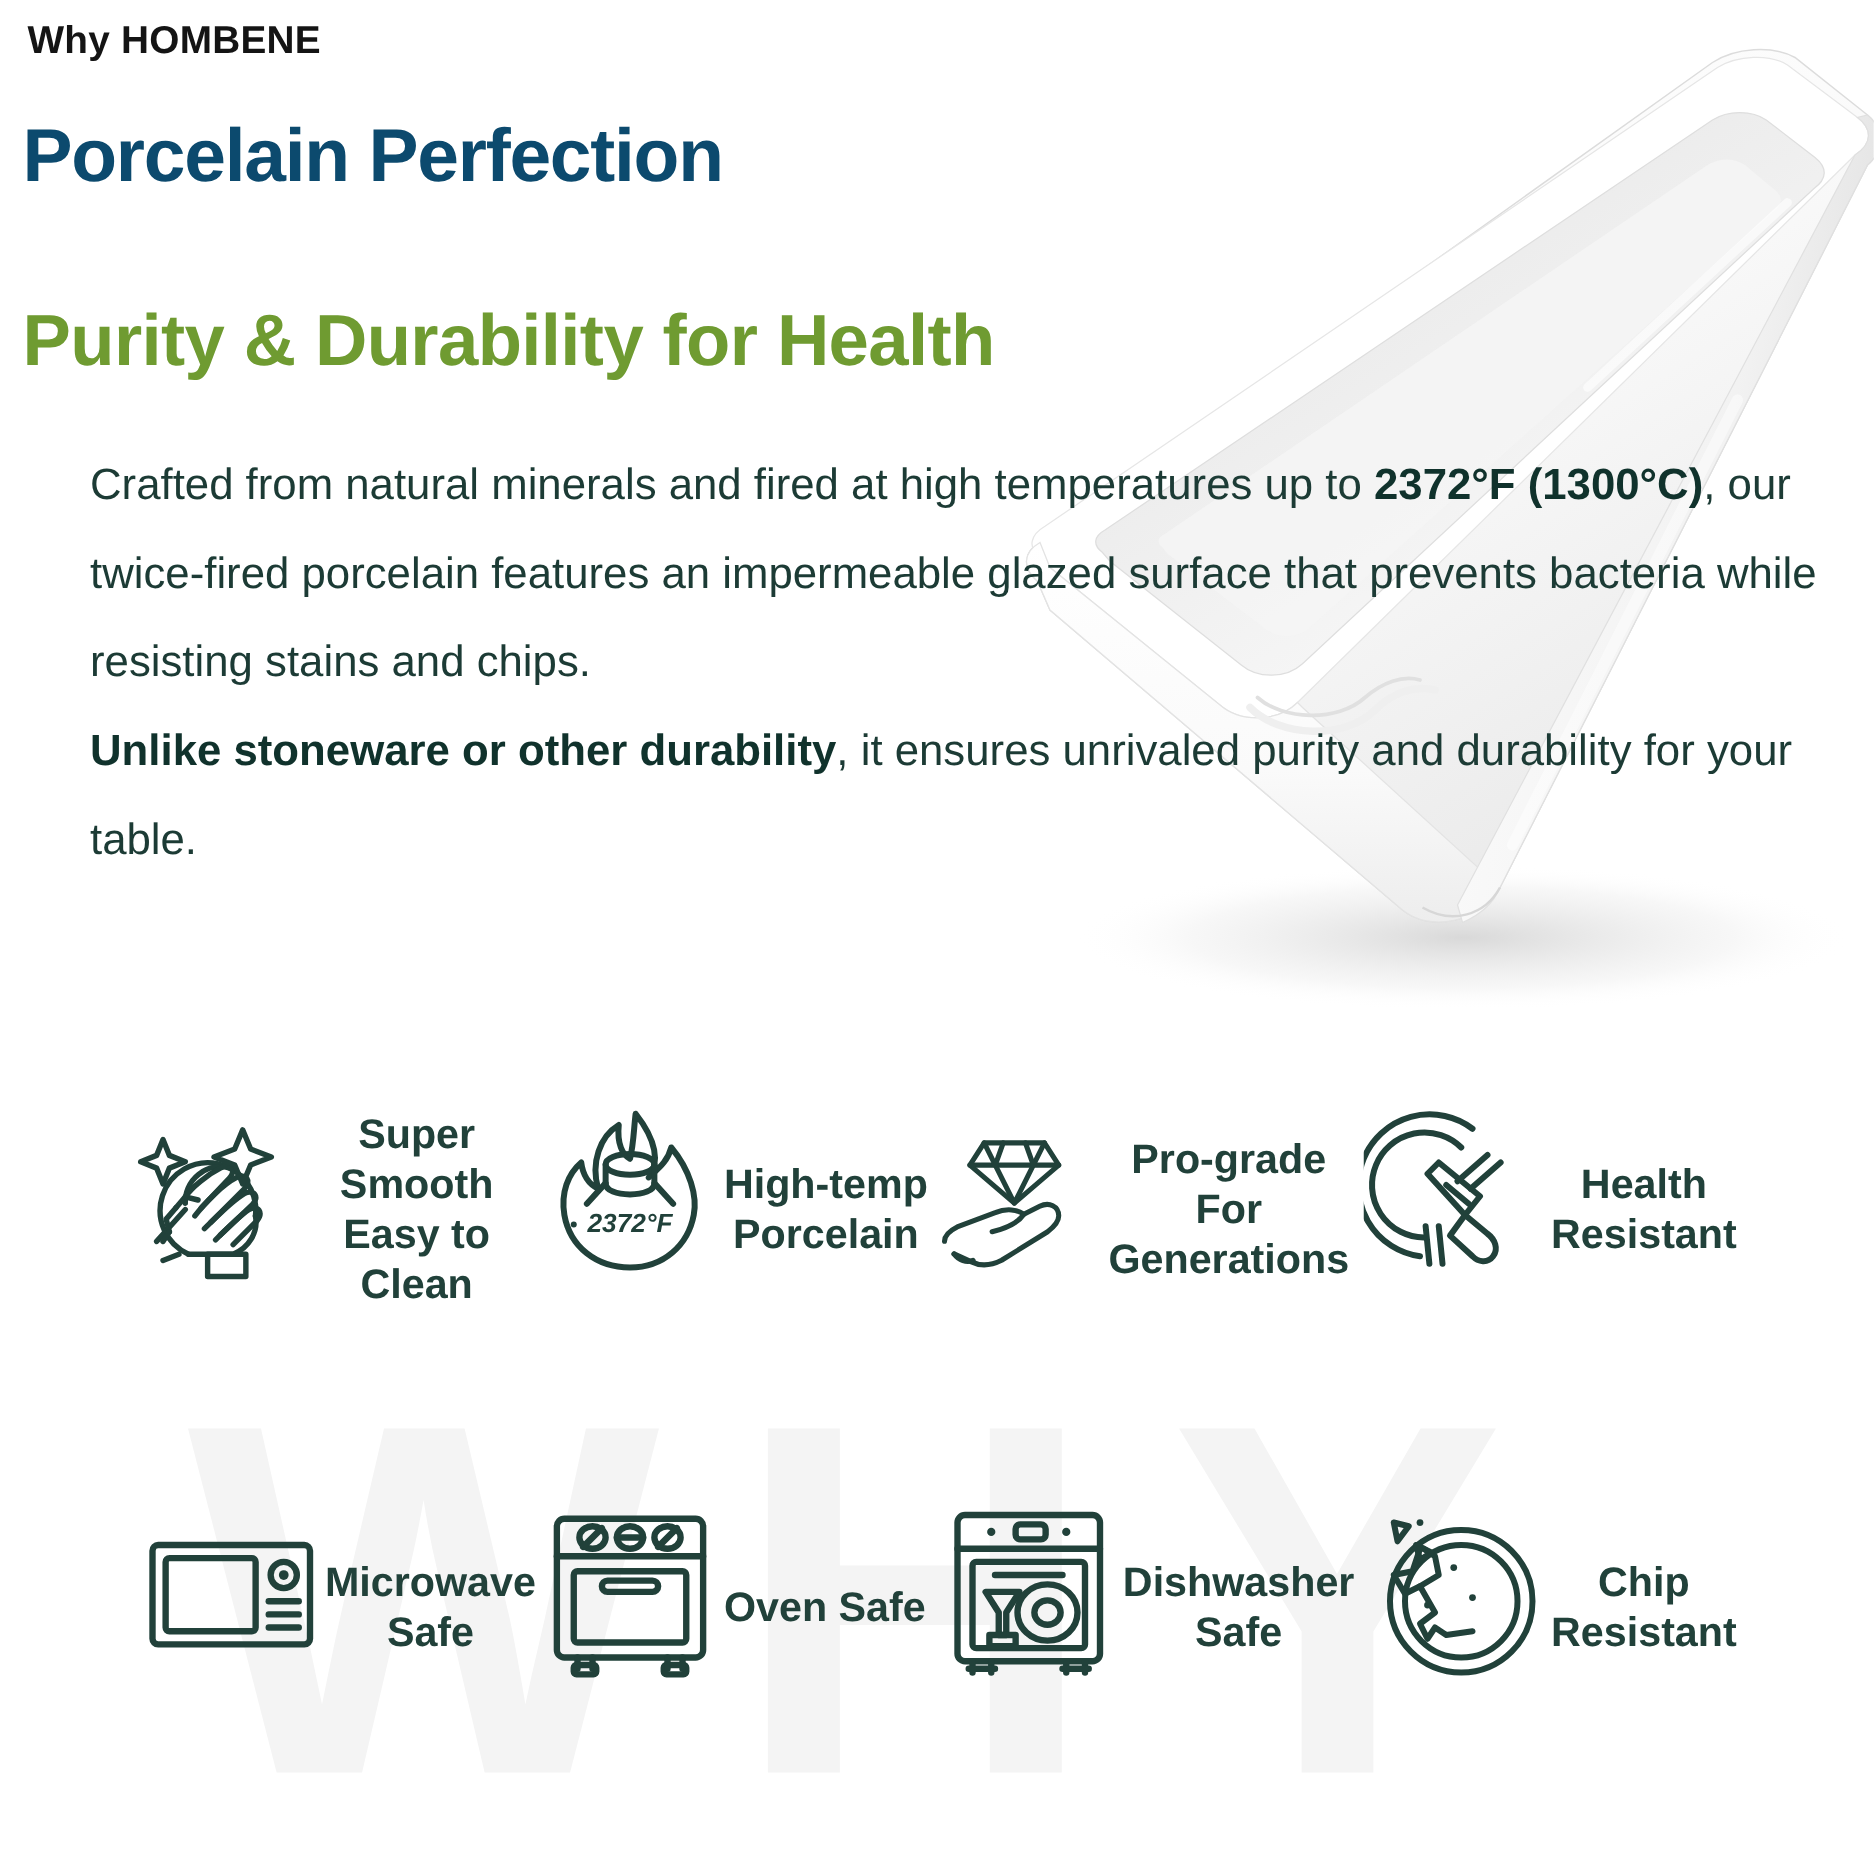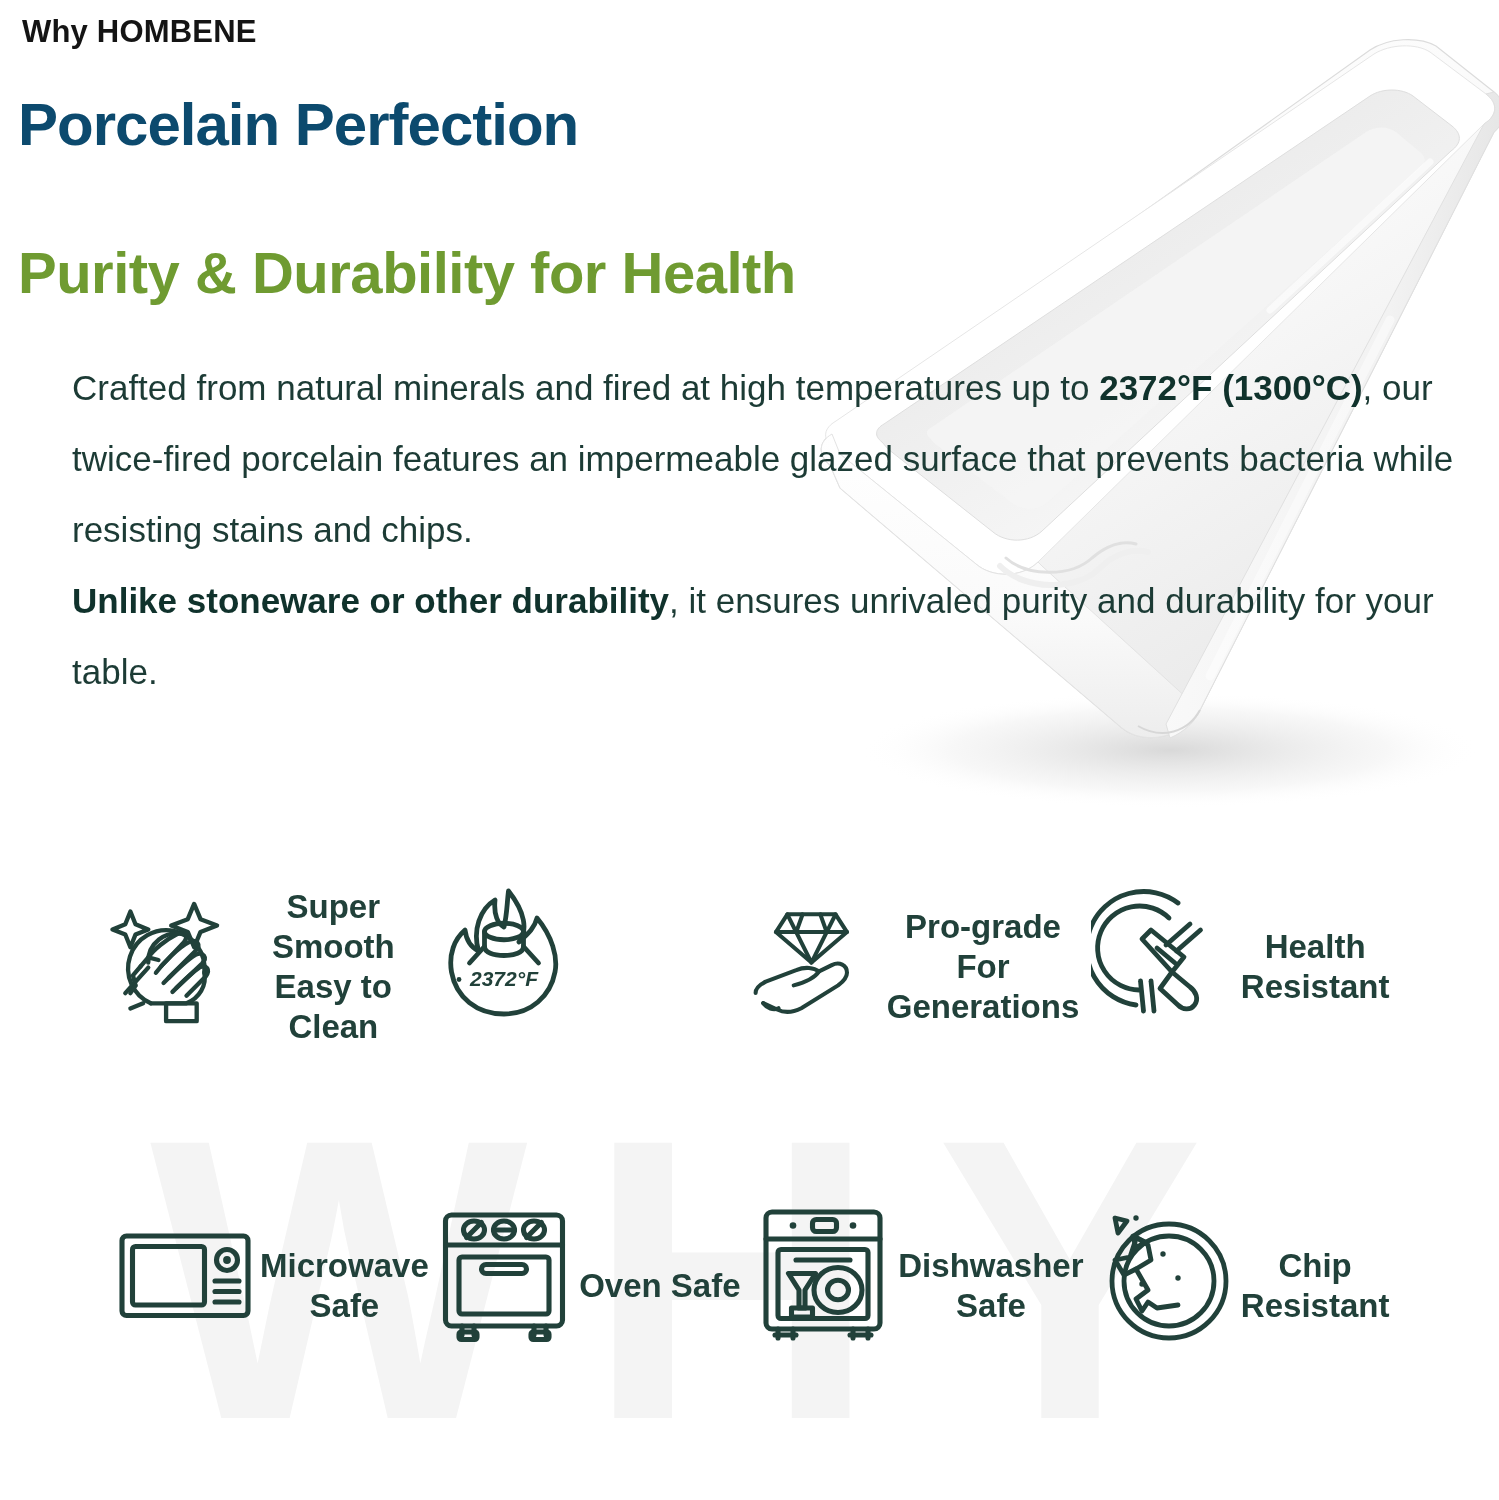--- a/index.html
+++ b/index.html
@@ -307,20 +307,22 @@
           <ellipse cx="50" cy="31" rx="13" ry="5.5"></ellipse>
           <path d="M37 31 L37 41 C37 45, 43 47, 50 47 C57 47, 63 45, 63 41 L63 31"></path>
           <path d="M37 41 L27 52"></path>
           <path d="M63 41 L73 52"></path>
 
           <circle cx="20" cy="63" r="1.6" fill="#21413a" stroke="none"></circle>
 
           <text x="50" y="67" text-anchor="middle" font-family="'Liberation Sans', sans-serif" font-size="14" font-weight="700" font-style="italic" fill="#21413a" stroke="none">2372°F</text>
         </svg>
       </span>
+      <span class="cap">High-temp
+Porcelain</span>
     </div>
 
     <div class="cell">
       <span class="glyph">
         <svg viewBox="0 0 100 100" xmlns="http://www.w3.org/2000/svg" fill="none" stroke="#21413a" stroke-width="3.2" stroke-linecap="round" stroke-linejoin="round">
 
           <path d="M31 14 L69 14 L78 28 L50 52 L22 28 Z"></path>
           <path d="M22 28 L78 28"></path>
           <path d="M31 14 L38 28 L50 52 L62 28 L69 14"></path>
           <path d="M38 28 L43 14"></path>

